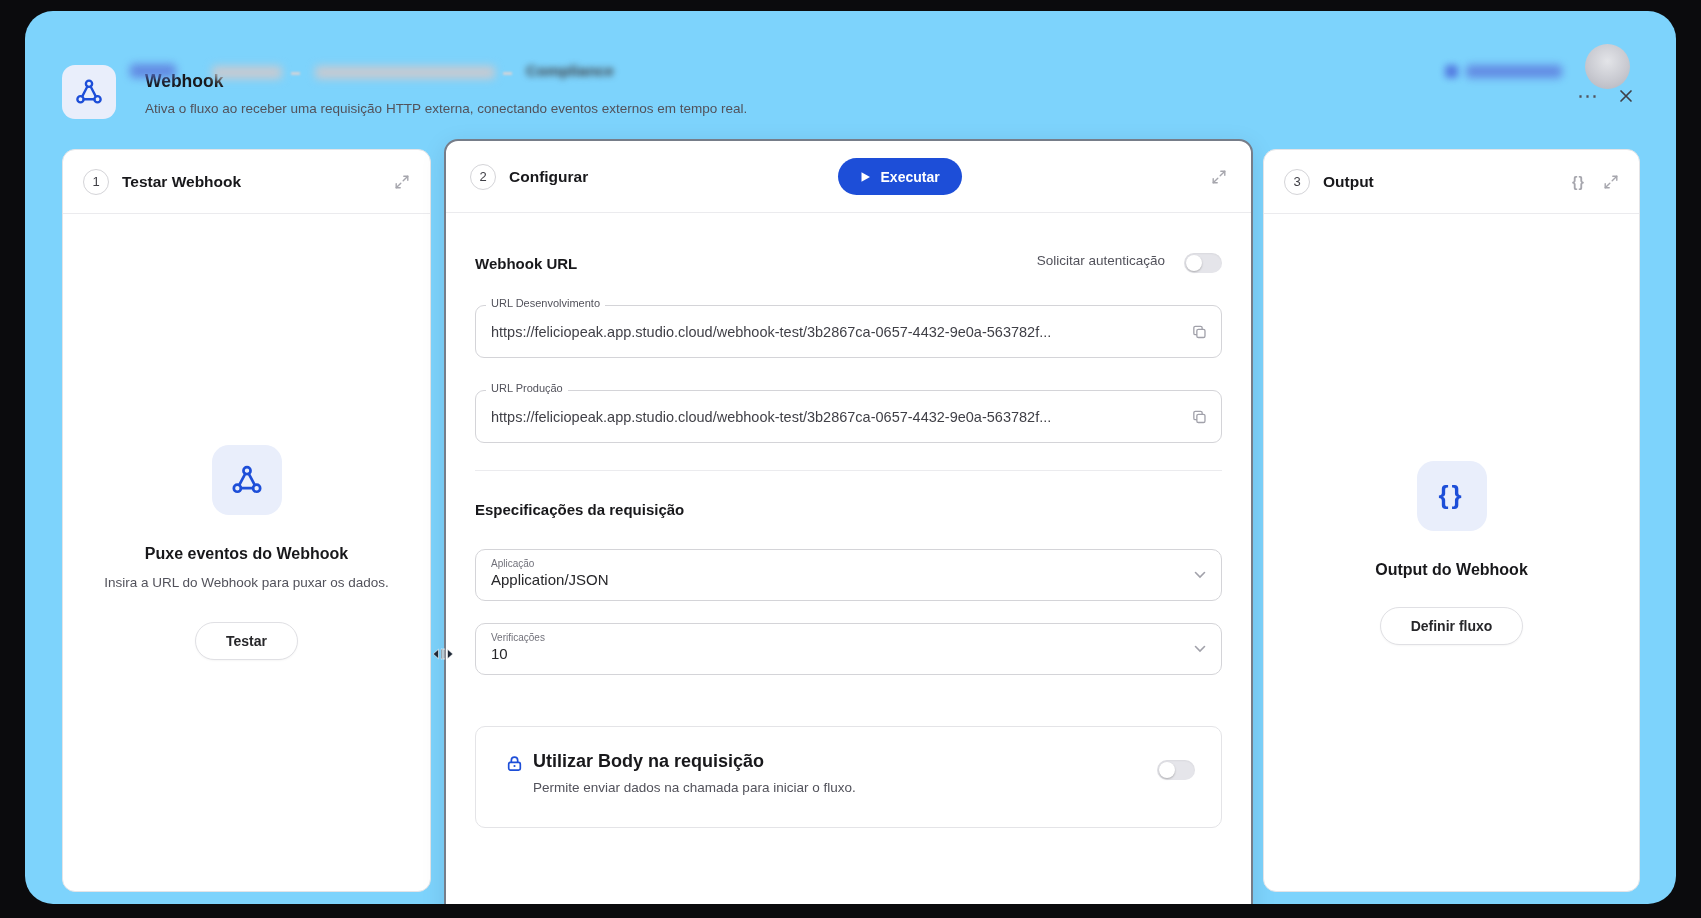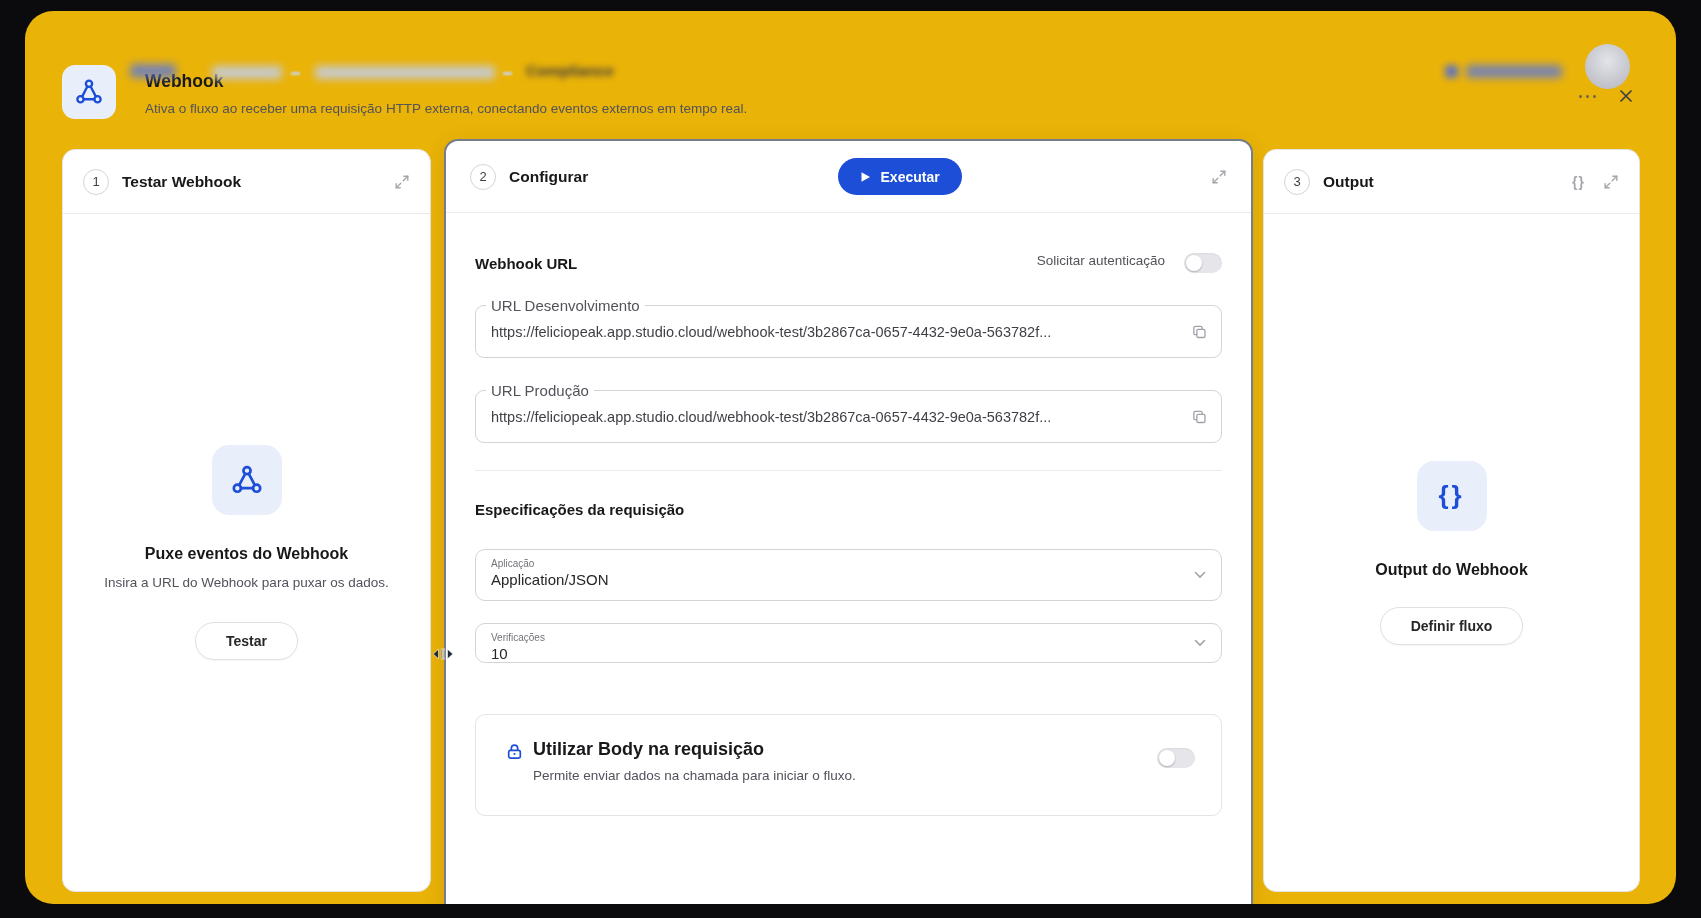--- a/index.html
+++ b/index.html
@@ -1,19 +1,19 @@
 <!DOCTYPE html>
 <html><head>
 <meta charset="utf-8">
 <style>
   * { margin:0; padding:0; box-sizing:border-box; }
   html,body { width:1701px; height:918px; overflow:hidden; }
   body { background:#0b0b0d; font-family:"Liberation Sans",sans-serif; position:relative; }
 
-  .modal { position:absolute; left:25px; top:11px; width:1651px; height:893px; background:#eab308; border-radius:28px; overflow:hidden; }
+  .modal { position:absolute; left:25px; top:11px; width:1651px; height:893px; background:#7dd3fc; border-radius:28px; overflow:hidden; }
 
   
   .app-icon { position:absolute; left:37px; top:54px; width:54px; height:54px; border-radius:13px; background:#e9eefb; display:flex; align-items:center; justify-content:center; }
   .hdr-title { position:absolute; left:120px; top:60px; font-size:17.5px; font-weight:700; color:#18181b; }
   .hdr-sub { position:absolute; left:120px; top:90px; font-size:13.5px; color:#52525b; }
 
   .bc-chip { position:absolute; left:105px; top:53px; width:46px; height:14px; border-radius:4px; background:#5b78dd; opacity:.8; filter:blur(4px); }
   .bc-bar { position:absolute; top:55px; height:13px; border-radius:4px; background:#c6cad1; filter:blur(4px); }
   .bc-bar.b1 { left:187px; width:70px; }
   .bc-bar.b2 { left:290px; width:180px; }
@@ -48,33 +48,33 @@
   .row-between { display:flex; align-items:center; }
   .sec-title { font-size:15px; font-weight:700; color:#18181b; }
   .auth-group { margin-left:auto; display:flex; align-items:flex-start; gap:19px; }
   .muted { font-size:13.5px; color:#52525b; }
 
   .toggle { width:38px; height:20px; border-radius:10px; background:#e5e5ea; position:relative; flex:0 0 38px; cursor:pointer; box-shadow:inset 0 1px 2px rgba(0,0,0,.05); }
   .toggle .knob { position:absolute; left:2px; top:2px; width:16px; height:16px; border-radius:50%; background:#fff; box-shadow:0 1px 2px rgba(0,0,0,.25); }
 
   .field { position:relative; margin-top:32px; height:53px; border:1px solid #d4d4d8; border-radius:9px; display:flex; align-items:center; padding:0 48px 0 15px; cursor:text; }
   .field + .field { }
-  .field-legend { position:absolute; top:-9px; left:10px; background:#fff; padding:0 5px; font-size:15px; color:#52525b; }
+  .field-legend { position:absolute; top:-9px; left:10px; background:#fff; padding:0 5px; font-size:11px; color:#52525b; }
   .field-value { font-size:14.5px; color:#3f3f46; white-space:nowrap; overflow:hidden; }
   .copy-btn { position:absolute; right:13px; top:50%; transform:translateY(-50%); border:none; background:transparent; cursor:pointer; color:#a1a1aa; display:flex; }
 
   .hr { margin-top:27px; border:none; border-top:1px solid #ebebee; }
   .specs-title { margin-top:30px; }
 
   .select { position:relative; border:1px solid #d4d4d8; border-radius:10px; height:52px; padding:8px 40px 0 15px; cursor:pointer; background:#fff; }
   .select-label { font-size:10px; color:#71717a; }
   .select-value { font-size:15px; color:#27272a; margin-top:2px; }
   .chevron { position:absolute; right:15px; top:50%; transform:translateY(-50%); display:flex; }
   .select-app { margin-top:31px; }
-  .select-row { margin-top:22px; display:flex; gap:22px;flex-direction:column; }
+  .select-row { margin-top:22px; display:flex; gap:22px; }
   .select-row .select { flex:1; }
 
   .body-card { margin-top:51px; position:relative; height:102px; border:1px solid #e4e4e7; border-radius:10px; padding:24px 160px 0 57px; }
   .lock-ico { position:absolute; left:29px; top:27px; display:flex; }
   .body-card-title { font-size:18px; font-weight:700; color:#18181b; }
   .body-card-sub { margin-top:8px; font-size:13.5px; color:#52525b; }
   .body-card .toggle { position:absolute; right:26px; top:33px; }
 
   
   .pbody { flex:1; display:flex; flex-direction:column; align-items:center; justify-content:center; text-align:center; padding:0 30px; }

